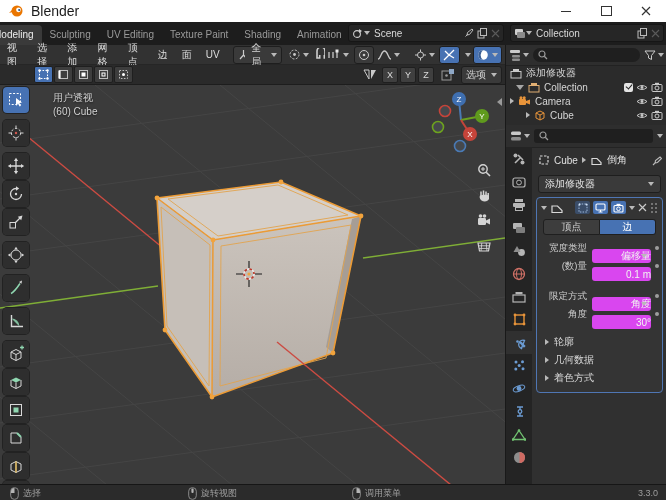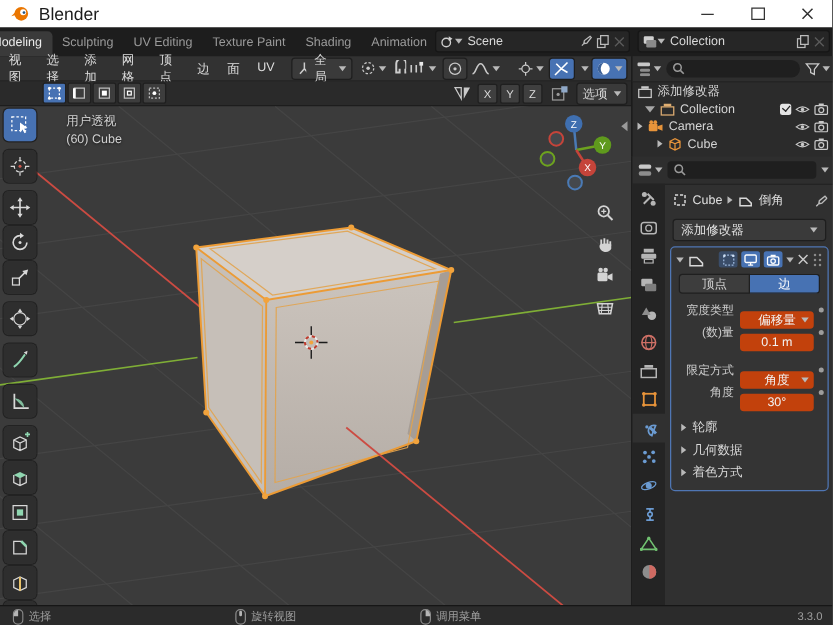--- a/index.html
+++ b/index.html
@@ -67,21 +67,21 @@
   .modpanel{margin:4px 4px;border:1px solid #4f76b4;border-radius:4px;background:#343434;padding-bottom:4px;}
   .mhead{height:19px;display:flex;align-items:center;padding:0 4px;gap:3px;}
   .mtoggle{width:15px;height:13px;border-radius:2px;display:flex;align-items:center;justify-content:center;}
   .modetabs{display:flex;margin:2px 6px 6px 6px;height:16px;}
   .modetab{flex:1;display:flex;align-items:center;justify-content:center;background:#3d3d3d;color:#cfcfcf;border:1px solid #1f1f1f;}
   .modetab:first-child{border-radius:3px 0 0 3px;}
   .modetab:last-child{border-radius:0 3px 3px 0;border-left:none;}
   .modetab.active{background:#4772b3;color:#fff;}
   .frow{display:flex;align-items:center;margin:4px 3px 4px 0;height:14px;}
   .frow .flabel{width:50px;text-align:right;color:#cdcdcd;font-size:9.5px;flex:0 0 auto;}
-  .ffield{flex:1;height:14px;background:#c2410c;border-radius:3px;margin:16px 4px 0 5px;display:flex;align-items:center;justify-content:center;color:#f2f2f2;position:relative;}
+  .ffield{flex:1;height:14px;background:#d946ef;border-radius:3px;margin:16px 4px 0 5px;display:flex;align-items:center;justify-content:flex-end;color:#f2f2f2;position:relative;}
   .ffield .chev{position:absolute;right:4px;}
   .deco{width:4px;height:4px;border-radius:2px;background:#9d9d9d;flex:0 0 auto;}
   .srow{display:flex;align-items:center;height:15px;margin:3px 0 3px 8px;color:#d9d9d9;gap:5px;}
   
   .statusbar{left:0;top:484px;width:666px;height:16px;background:#2b2b2b;border-top:1px solid #161616;display:flex;align-items:center;color:#9e9e9e;font-size:9px;}
   .sgrp{display:flex;align-items:center;gap:4px;position:absolute;}
   .version{position:absolute;right:8px;color:#9e9e9e;}
 </style>
 </head>
 <body>
@@ -813,21 +813,21 @@
         </svg>
       <span>选择</span>
     </div>
     <div class="sgrp" style="left:188px">
       <svg width="9" height="13">
           <rect x="0.7" y="0.7" width="7.6" height="11.6" rx="3.5" fill="none" stroke="#8a8a8a"></rect>
           <rect x="3.4" y="1.5" width="2.2" height="4.5" rx="1" fill="#b5b5b5"></rect>
         </svg>
       <span>旋转视图</span>
     </div>
-    <div class="sgrp" style="left:336px">
+    <div class="sgrp" style="left:352px">
       <svg width="9" height="13">
           <rect x="0.7" y="0.7" width="7.6" height="11.6" rx="3.5" fill="none" stroke="#8a8a8a"></rect>
           <path d="M8,4.5 A3.5,3.5 0 0 0 4.5,1 V6 H8 Z" fill="#b5b5b5"></path>
         </svg>
       <span>调用菜单</span>
     </div>
     <span class="version">3.3.0</span>
   </div>
 
 </div>

